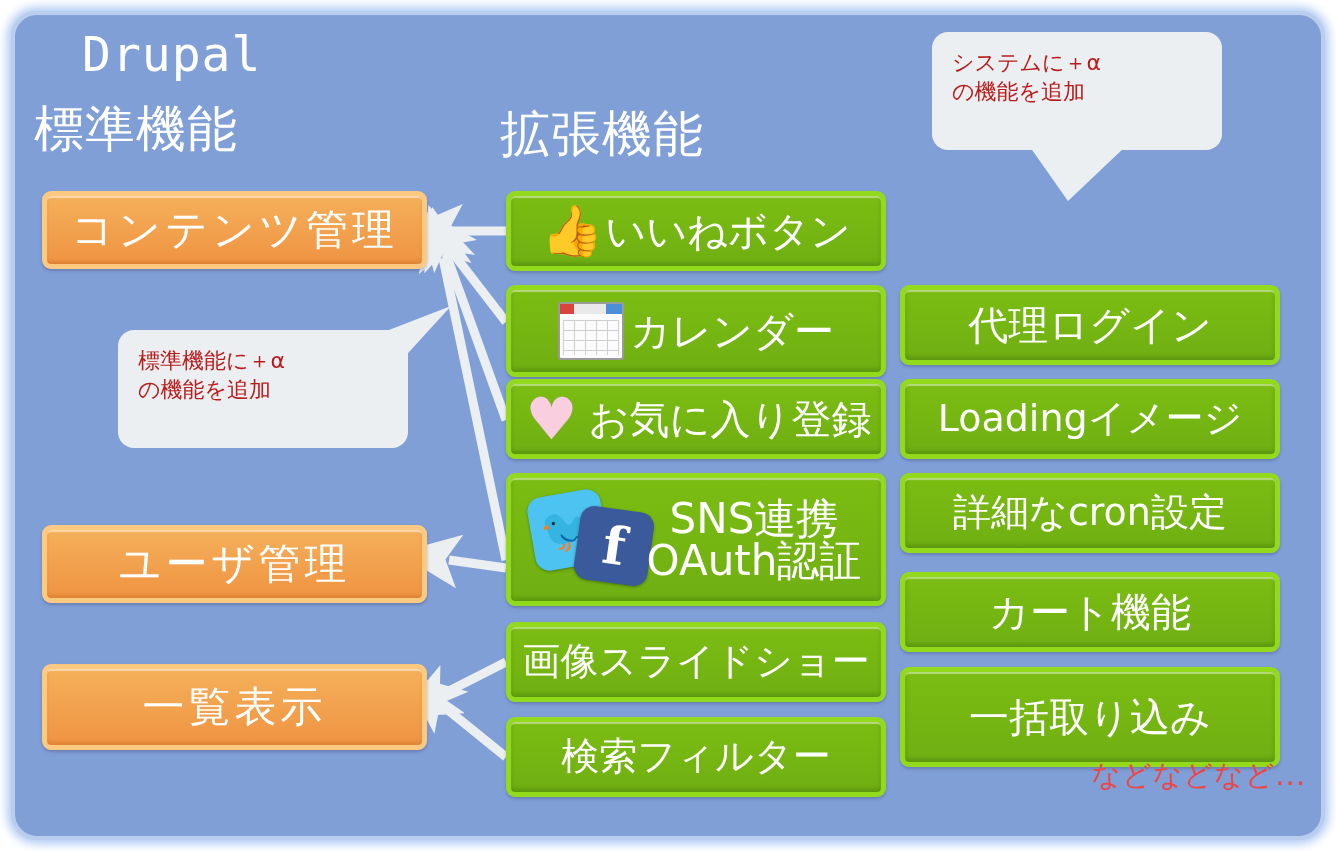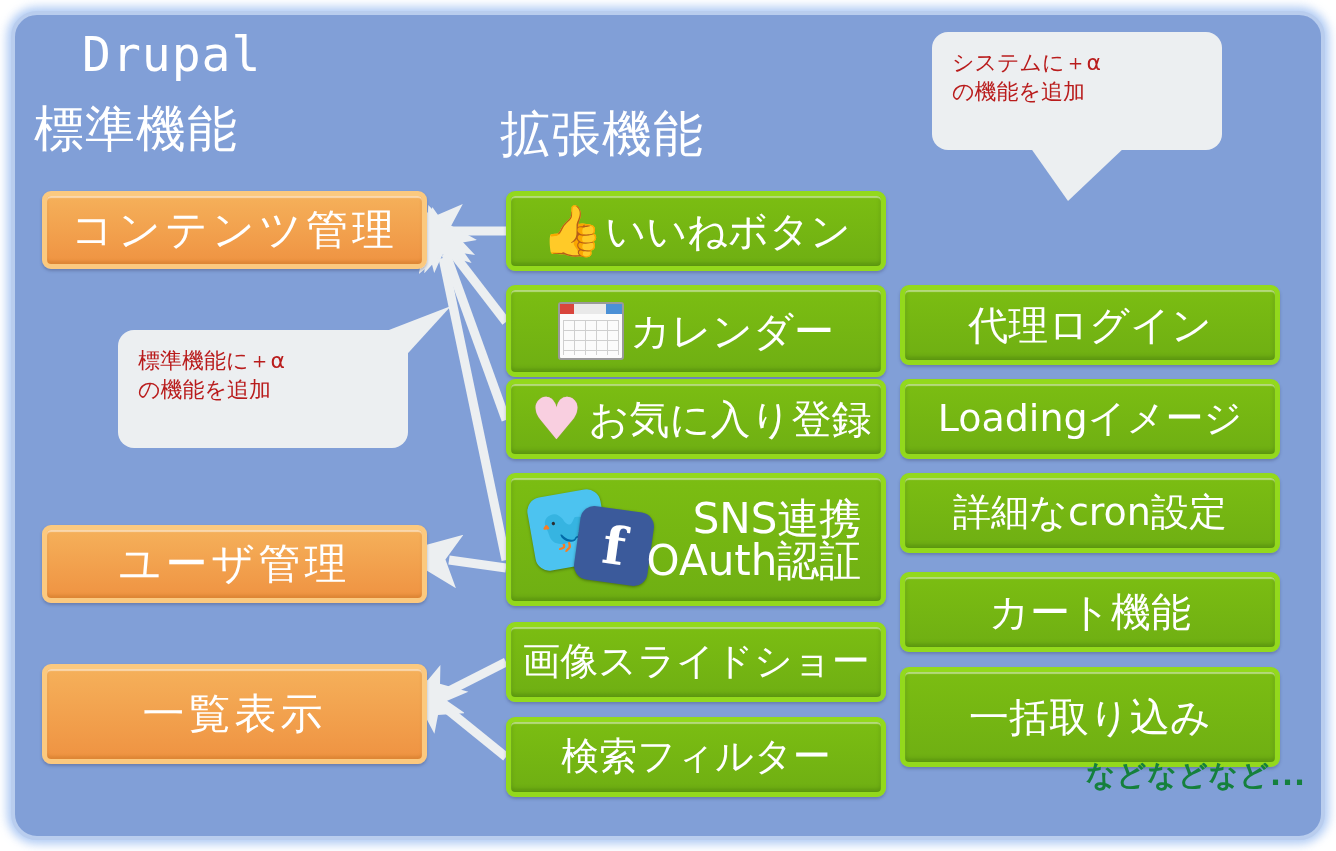--- a/index.html
+++ b/index.html
@@ -27,21 +27,21 @@
   #t-drupal{left:38px;top:26px;font-size:48px;margin-left:44px;}
   #t-std{left:34px;top:96px;font-size:50px;
          font-family:"DejaVu Sans","Liberation Sans",sans-serif;}
   #t-ext{left:500px;top:101px;font-size:50px;
          font-family:"DejaVu Sans","Liberation Sans",sans-serif;}
 
   
   .box{
     position:absolute;box-sizing:border-box;
     display:flex;align-items:center;justify-content:center;
-    color:#ffffff;text-align:right;line-height:1.05;
+    color:#ffffff;text-align:center;line-height:1.05;
     border-radius:9px;
     overflow:hidden;
   }
   .box .lbl{position:relative;z-index:2;white-space:nowrap;}
 
   
   .orange{
     background:linear-gradient(#f5b05a,#ef9342);
     border:5px solid #fbc97f;
     box-shadow:inset 0 2px 1px rgba(255,255,255,.5),
@@ -98,22 +98,22 @@
     position:absolute;background:#eceff1;border-radius:16px;
     color:#b91c1c;font-size:22px;line-height:1.32;padding:16px 20px;
     box-sizing:border-box;white-space:pre-line;
   }
 
   
   #arrows{position:absolute;left:0;top:0;width:1336px;height:851px;
           pointer-events:none;}
 
   
-  #etc{position:absolute;right:30px;top:756px;color:#15803d;font-size:29px;
-       font-weight:bold;letter-spacing:1px;}
+  #etc{position:absolute;right:30px;top:756px;color:#ef4444;font-size:29px;
+       font-weight:normal;letter-spacing:1px;}
 </style>
 </head>
 <body>
 
 <div id="stage">
   <div class="panel"></div>
 
   <svg id="arrows" viewBox="0 0 1336 851">
     <defs>
       <marker id="ah" markerWidth="7" markerHeight="7" refX="1.2" refY="3" orient="auto" markerUnits="strokeWidth">
@@ -141,21 +141,21 @@
   <div class="title" id="t-drupal">Drupal</div>
   <div class="title" id="t-std">標準機能</div>
   <div class="title" id="t-ext">拡張機能</div>
 
   <div class="box orange" style="left:42px;top:191px;width:385px;height:78px;">
     <span class="lbl">コンテンツ管理</span>
   </div>
   <div class="box orange" style="left:42px;top:525px;width:385px;height:78px;">
     <span class="lbl">ユーザ管理</span>
   </div>
-  <div class="box orange" style="left:42px;top:664px;width:385px;height:100px;">
+  <div class="box orange" style="left:42px;top:664px;width:385px;height:86px;">
     <span class="lbl">一覧表示</span>
   </div>
 
   <div class="box green" style="left:506px;top:191px;width:380px;height:80px;">
     <div class="ibox">
       <span class="icon ic-thumb">👍</span>
       <span class="lbl">いいねボタン</span>
     </div>
   </div>
 

